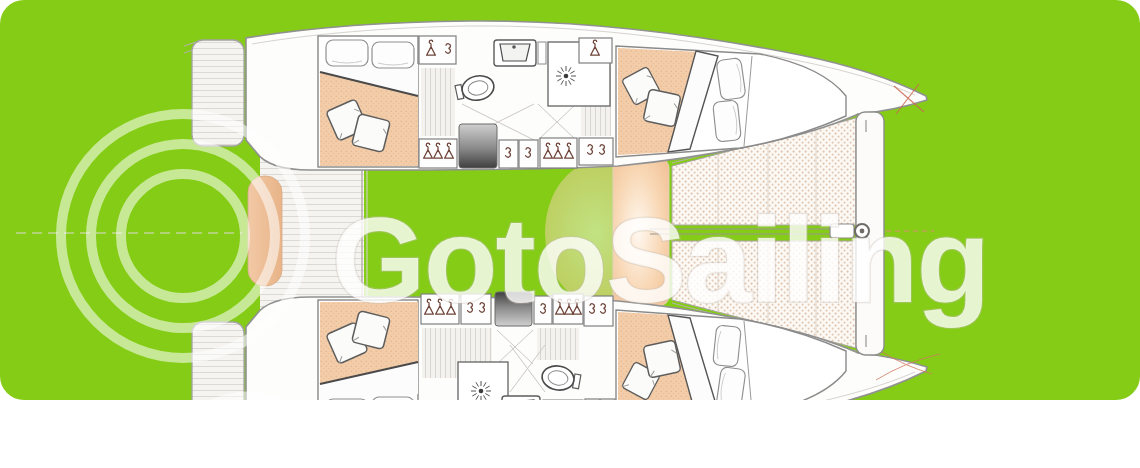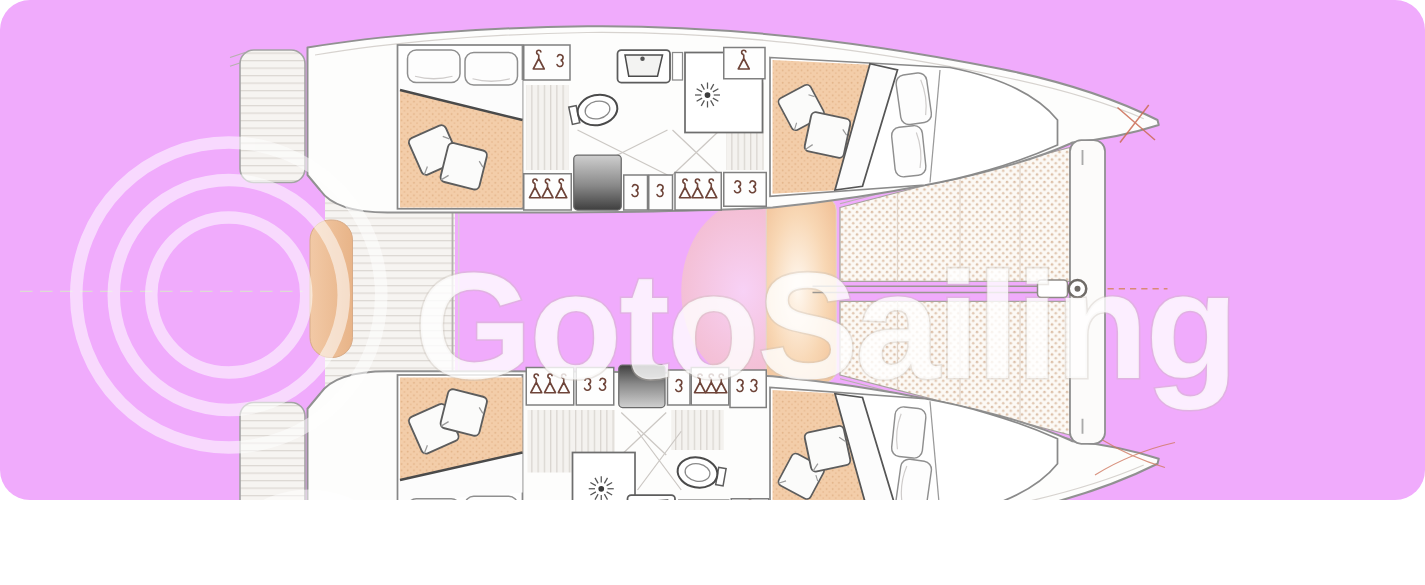--- a/index.html
+++ b/index.html
@@ -1,16 +1,16 @@
 <!DOCTYPE html>
 <html><head>
 <meta charset="utf-8">
 <style>
   html,body{margin:0;padding:0;background:#ffffff;}
-  .stage{position:relative;width:1140px;height:400px;background:#f0abfc;overflow:hidden;
+  .stage{position:relative;width:1140px;height:400px;background:#84cc16;overflow:hidden;
          font-family:"Liberation Sans", sans-serif;border-radius:24px;}
   .stage svg{position:absolute;inset:0;display:block;}
   .wm-text{font-family:"Liberation Sans", sans-serif;font-weight:bold;font-size:121px;
            letter-spacing:-2px;fill:rgba(255,255,255,0.80);stroke:rgba(197,189,181,0.35);
            stroke-width:2.5px;paint-order:stroke;}
 </style>
 </head>
 <body>
 
 <div class="stage">

